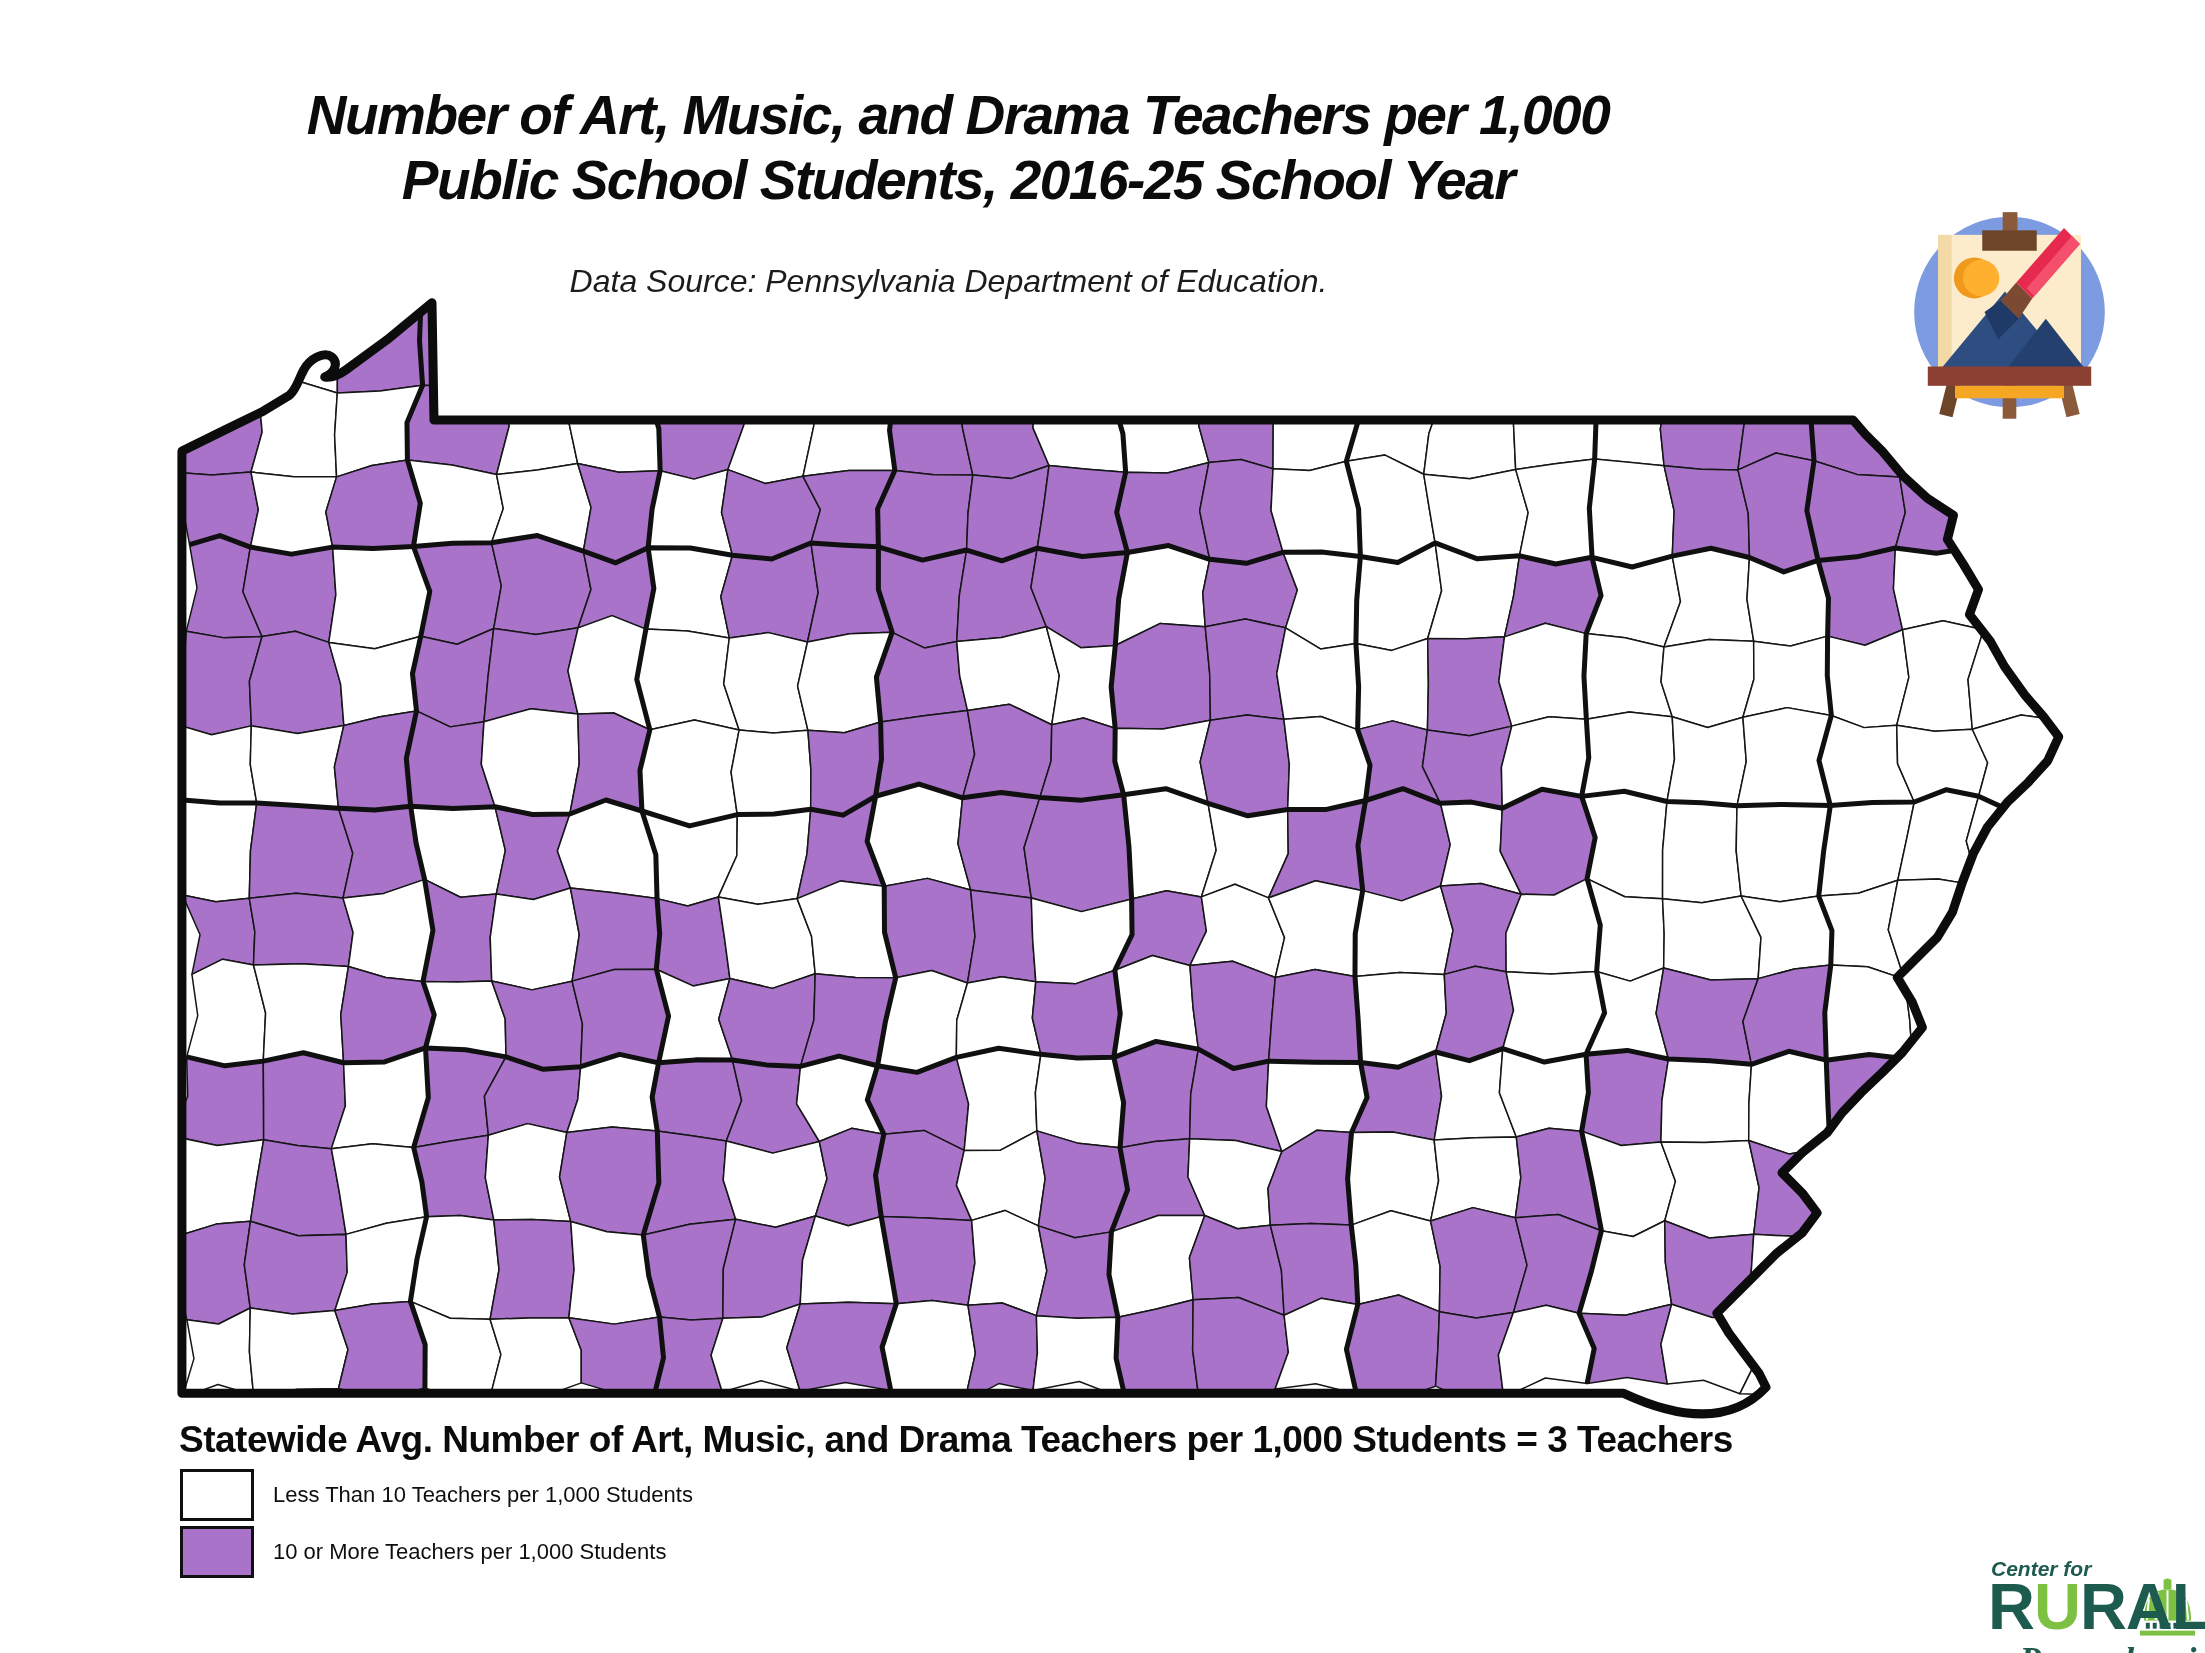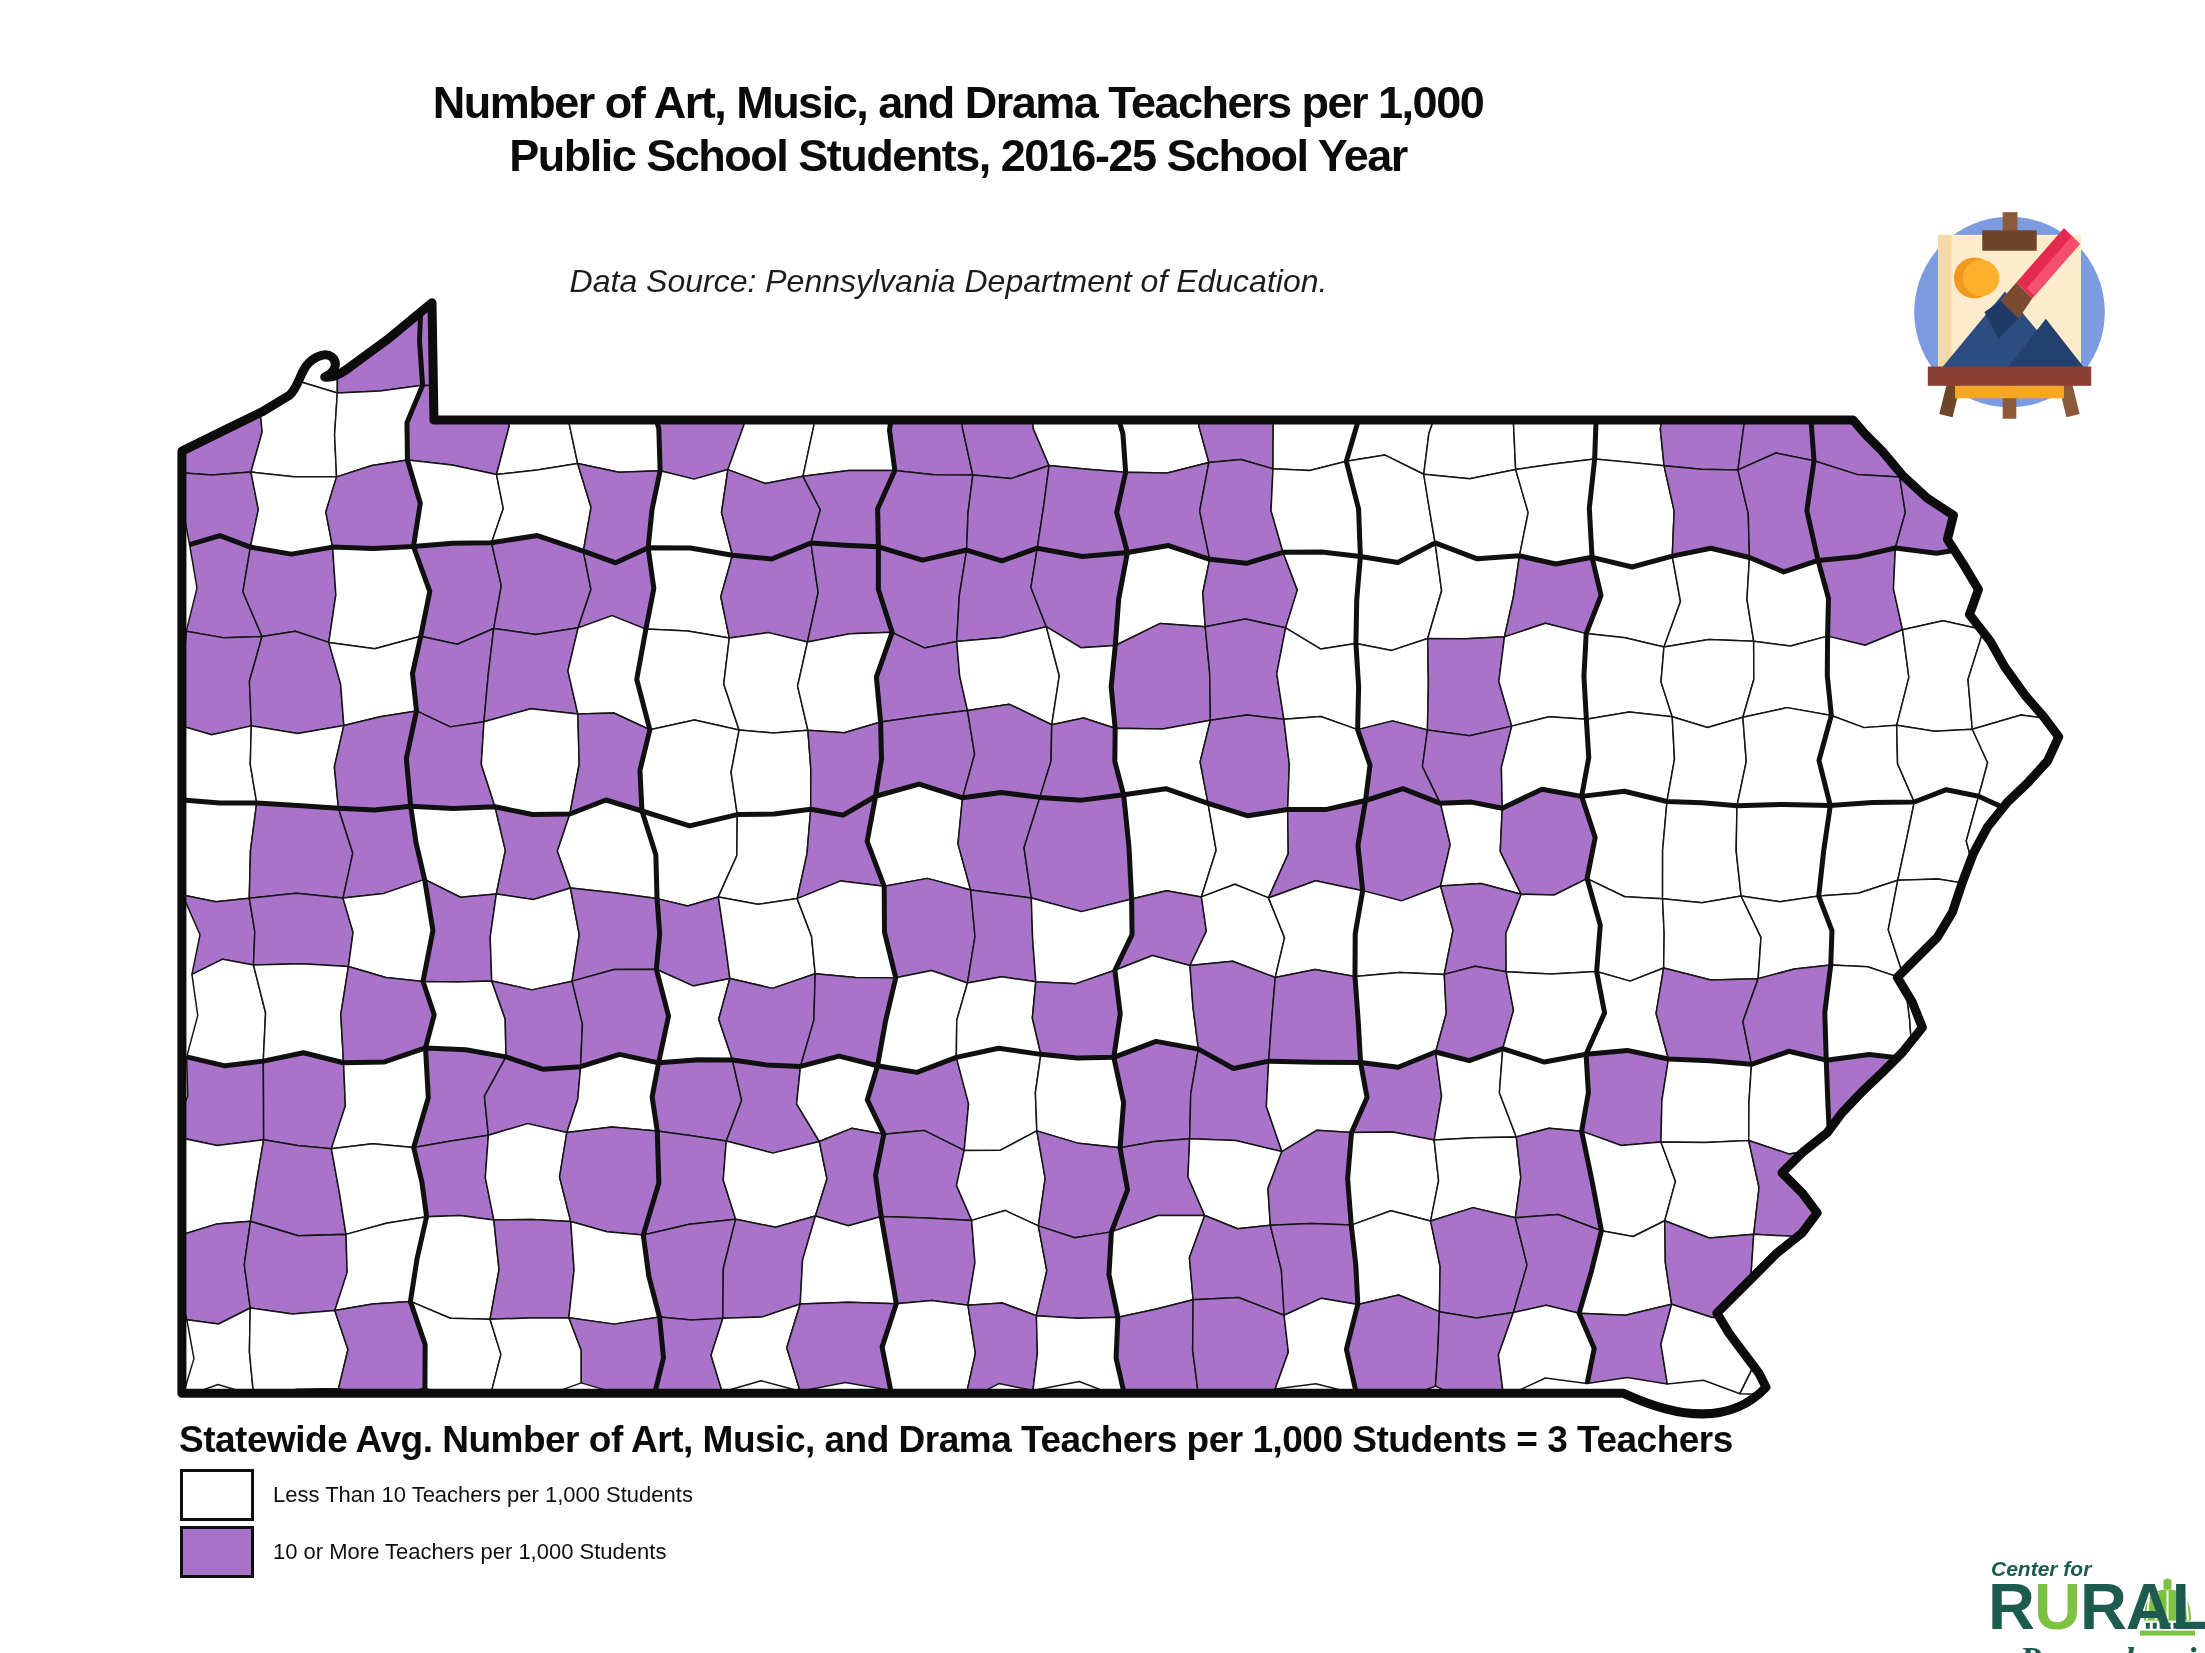--- a/index.html
+++ b/index.html
@@ -1,19 +1,19 @@
 <!DOCTYPE html>
 <html style="--c-dgreen: #1d5b4f; --c-lgreen: #7cc142; --ic-circle: #7d9be0; --ic-canvas: #fdeccb; --ic-canvas-shadow: #f3d9a6; --ic-sun: #ffb02e; --ic-sun-shade: #f0991c; --ic-mtn-back: #2e4d80; --ic-mtn-front: #24406e; --ic-brush: #e62a4f; --ic-brush-hl: #f4506e; --ic-ferrule: #7c4a33; --ic-tip: #1f3a66; --ic-wood: #8a5a3b; --ic-wood-dark: #6d4528; --ic-tray: #8c3f33; --ic-tray-accent: #f5a623;font-size:8px"><head>
 <meta charset="utf-8">
 <style>
   html,body{margin:0;padding:0;background:#fff;}
   .page{position:relative;width:2205px;height:1654px;background:#fff;overflow:hidden;
         font-family:"Liberation Sans",sans-serif;color:#0e0e0e;}
   .title{position:absolute;left:0;top:46px;width:1916px;text-align:center;
-         font-weight:800;font-size:45px;line-height:1.18;letter-spacing:-1.5px;color:#0b0b0b;}
+         font-weight:800;font-size:55px;line-height:1.18;letter-spacing:-1.5px;color:#0b0b0b;font-style:italic;}
   .subtitle{position:absolute;left:0;top:255px;width:1897px;text-align:center;
             font-style:italic;font-size:32px;line-height:1.65;color:#1c1c1c;}
   .map-wrap{position:absolute;left:0;top:0;width:2205px;height:1654px;}
   .map-wrap svg{position:absolute;left:0;top:0;}
   .easel{position:absolute;left:1896px;top:194px;width:227px;height:227px;}
   .note{position:absolute;left:179px;top:1419px;width:1955px;
         font-weight:800;font-size:37px;letter-spacing:-0.5px;color:#0b0b0b;}
   .legend-row{position:absolute;left:180px;display:flex;align-items:center;}
   .legend-row.r1{top:1469px;}
   .legend-row.r2{top:1526px;}

